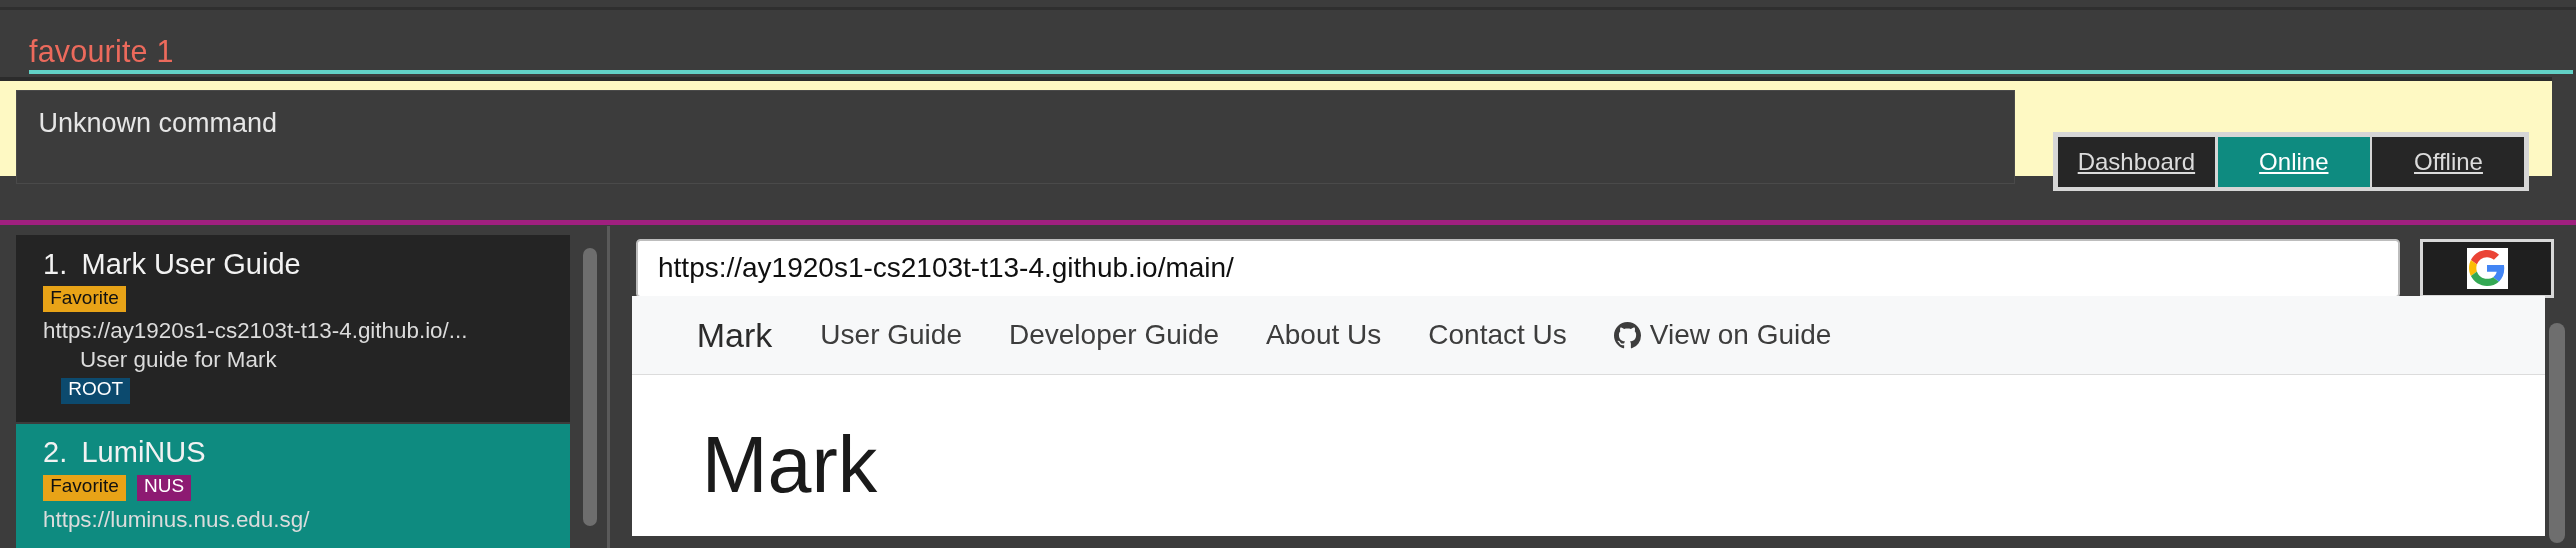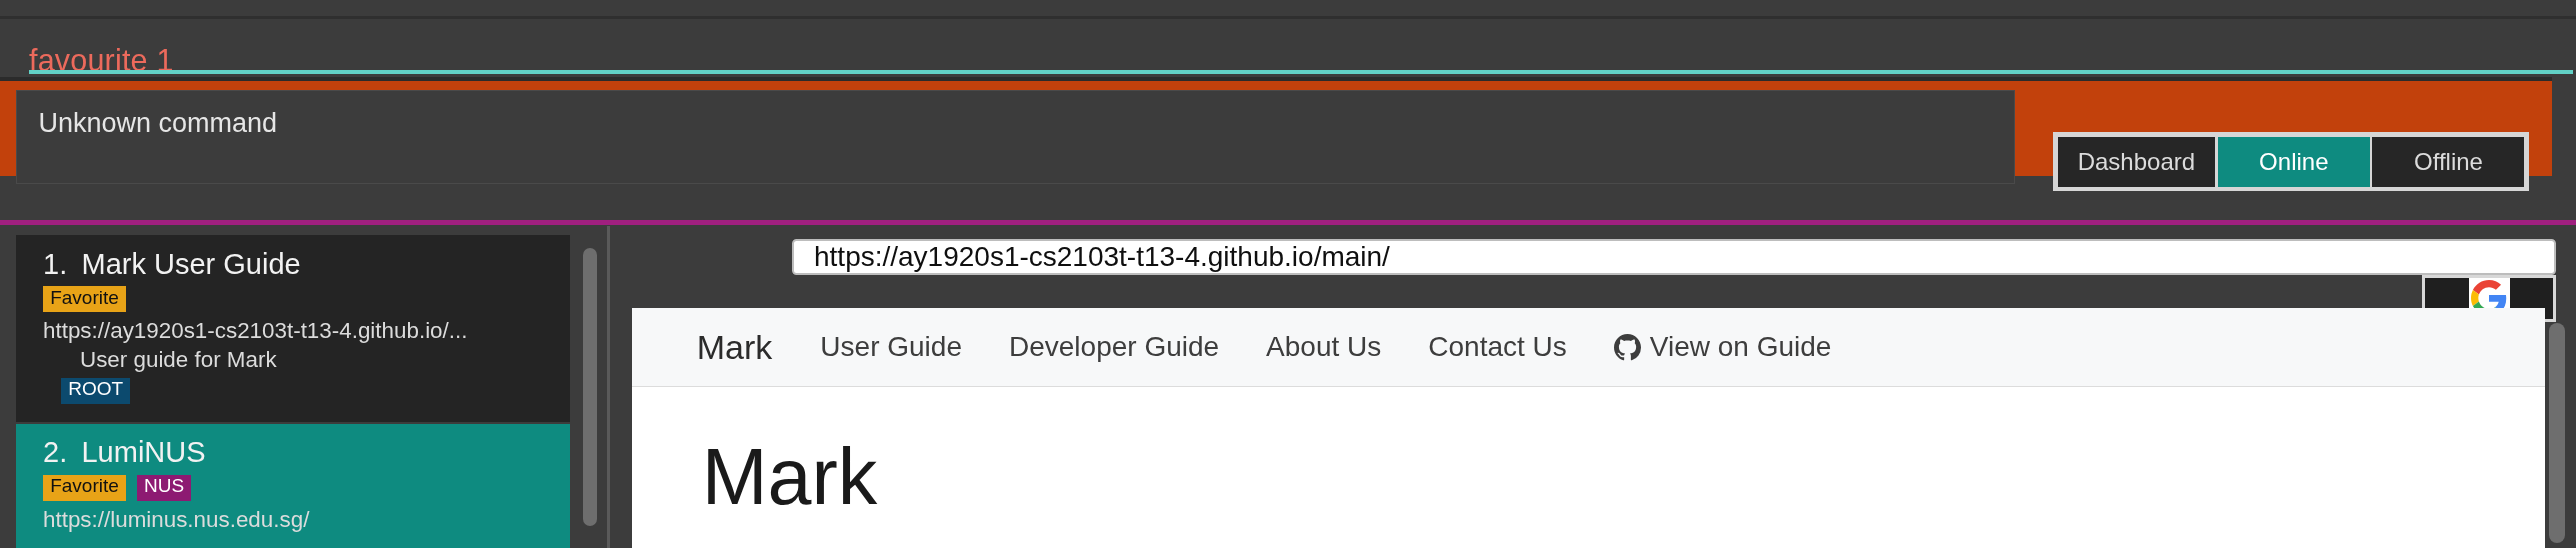--- a/index.html
+++ b/index.html
@@ -13,21 +13,21 @@
   #app {
     position: relative;
     width: 2576px;
     height: 549px;
     background: #3c3c3c;
   }
 
   
   .command-bar {
     position: absolute;
-    left: 0; top: 16px;
+    left: 0; top: 7px;
     width: 2576px; height: 73px;
     background: #3c3c3c;
     border-top: 3.6px solid #2f2f2f;
   }
   .command-input-wrap {
     position: absolute;
     left: 29px; top: 12.5px;
     width: 2519px; height: 57px;
     display: flex; align-items: center;
   }
@@ -42,21 +42,21 @@
     left: 29px; top: 70px;
     width: 2544px; height: 3.6px;
     background: #62d1c6;
   }
 
   
   .mid-row {
     position: absolute;
     left: 0; top: 77px;
     width: 2552px; height: 99px;
-    background: #c2410c;
+    background: #fef9c3;
     border-top: 4.5px solid #2b2b2b;
   }
   .result-box {
     position: absolute;
     left: 16px; top: 9px;
     width: 1999px; height: 94px;
     background: #3c3c3c;
     border: 1.8px solid #4a4a4a;
   }
   .result-text {
@@ -82,20 +82,21 @@
     background: #262626;
     color: #dcdcdc;
     font-size: 24px;
     display: flex;
     align-items: center;
     justify-content: center;
     padding: 0 20px;
     border: none;
     cursor: pointer;
     font-family: "Liberation Sans", sans-serif;
+    text-decoration: underline;
   }
   .toggle-btn.active {
     background: #0e8b80;
     color: #ffffff;
   }
 
   
   .magenta-divider {
     position: absolute;
     left: 0; top: 220px;
@@ -183,25 +184,24 @@
 
   
   .browser {
     position: absolute;
     left: 618px; top: 0;
     width: 1958px; height: 323px;
     background: #3c3c3c;
   }
   .url-row {
     position: absolute;
-    left: 2px; top: 12.5px;
+    left: 18px; top: 12.5px;
     width: 1936px; height: 61px;
     display: flex;
-    align-items: flex-end;
-    flex-direction: column;
+    align-items: flex-start;
   }
   .url-field {
     width: 1764px; height: 59px;
     background: #ffffff;
     border: 2.7px solid #bdbdbd;
     border-radius: 4.5px;
     color: #0f0f0f;
     font-size: 28px;
     padding: 0 20px;
     font-family: "Liberation Sans", sans-serif;
@@ -221,21 +221,21 @@
     width: 41px; height: 41px;
     background: #ffffff;
     display: flex;
     align-items: center;
     justify-content: center;
   }
 
   
   .webview {
     position: absolute;
-    left: 10.8px; top: 82px;
+    left: 10.8px; top: 70px;
     width: 1916px; height: 240px;
     background: #ffffff;
     overflow: hidden;
     border-left: 3.6px solid #3c3c3c;
   }
   .site-nav {
     height: 79px;
     background: #f7f8f9;
     border-bottom: 1.8px solid #dcdcdc;
     display: flex;

